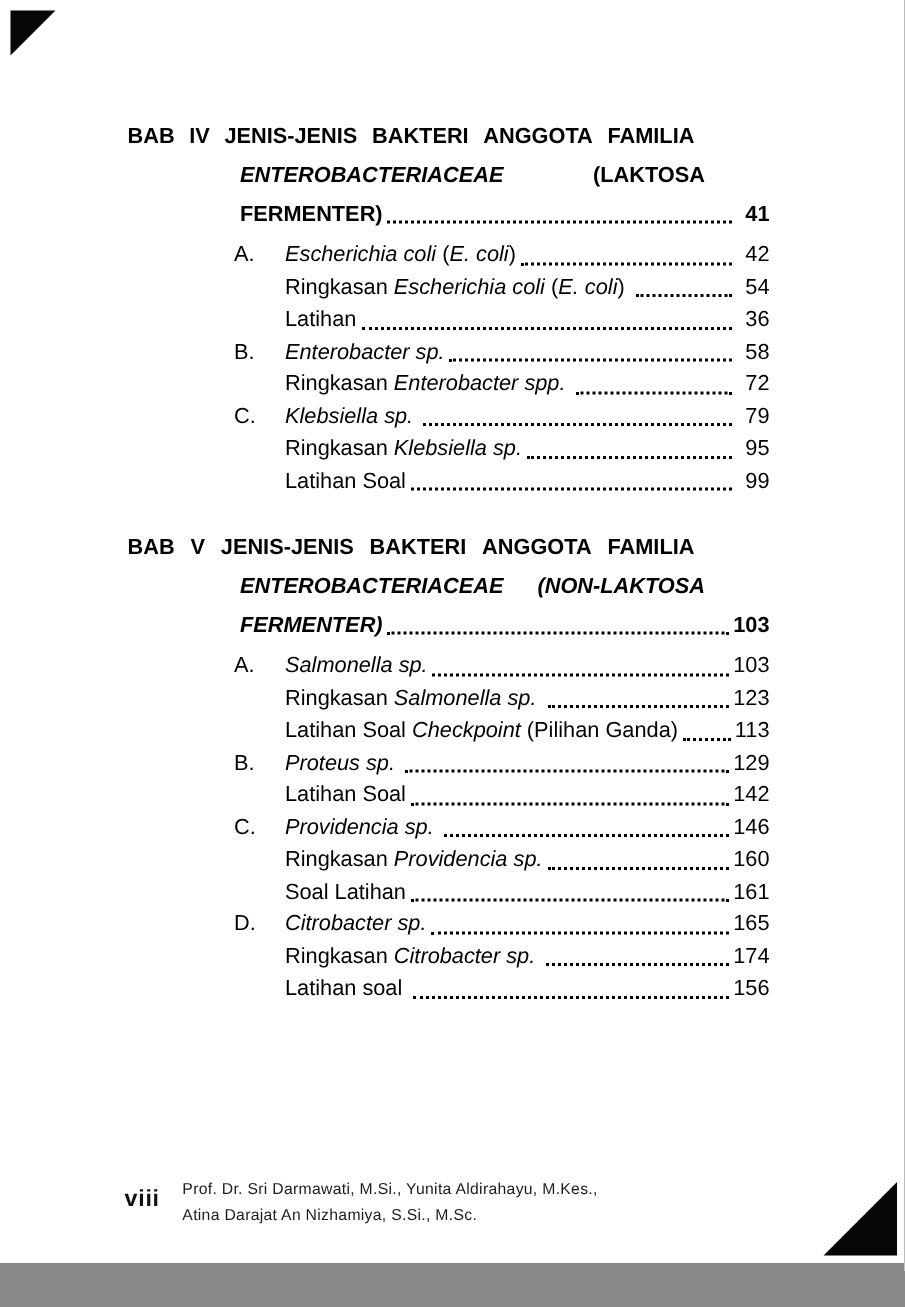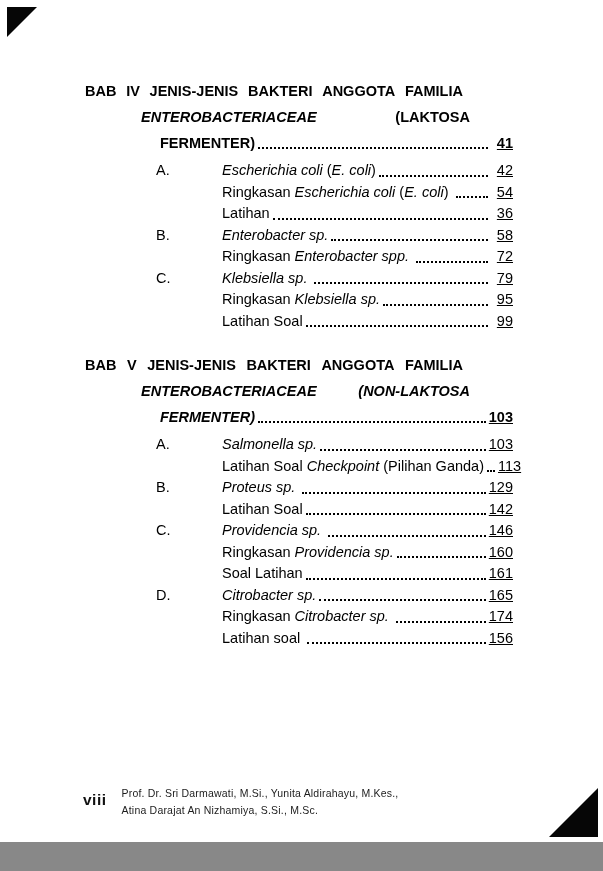--- a/index.html
+++ b/index.html
@@ -38,52 +38,52 @@
   }
   .bab-h.second { margin-top: 20px; }
   .h-line1 {
     display: flex;
     justify-content: space-between;
     padding-right: 50px; 
   }
   .h-line2 {
     display: flex;
     justify-content: space-between;
-    margin-left: 56px;   
+    margin-left: 75px;   
     padding-right: 43px; 
   }
   .h-line3 {
     display: flex;
     margin-left: 75px;   
   }
   .bi { font-style: italic; }
   .i  { font-style: italic; }
   .entries {
     margin: 4px 0 0 71px; 
     font-size: 14.5px;
   }
   .row {
     display: flex;
     line-height: 21.5px;
   }
   .letter { flex: none; width: 34px; }
-  .etext  { flex: none; white-space: pre; margin-left: 32px; }
+  .etext  { flex: none; white-space: pre; }
   .leader {
     flex: 1;
     align-self: flex-end;
     height: 0;
     min-width: 8px;
     border-bottom: 2px dotted #000;
     margin: 0 3px 5px 3px;
   }
   .hleader {
     border-bottom-width: 2.5px;
     margin-bottom: 7px;
   }
-  .pg { flex: none; min-width: 22px; text-align: right; text-decoration: underline; }
+  .pg { flex: none; min-width: 22px; text-align: right; }
   
   .footer {
     position: absolute;
     left: 83px; top: 785px;
     display: flex;
     align-items: flex-start;
     gap: 15px;
   }
   .pagenum {
     font-weight: bold;
@@ -197,20 +197,26 @@
       </div>
       <div class="entries">
         <div class="row">
           <span class="letter">A.</span>
           <span class="etext"><span class="i">Salmonella sp.</span></span>
           <span class="leader"></span>
           <span class="pg">103</span>
         </div>
         <div class="row">
           <span class="letter"></span>
+          <span class="etext"><span>Ringkasan </span><span class="i">Salmonella sp. </span></span>
+          <span class="leader"></span>
+          <span class="pg">123</span>
+        </div>
+        <div class="row">
+          <span class="letter"></span>
           <span class="etext"><span>Latihan Soal </span><span class="i">Checkpoint</span><span> (Pilihan Ganda)</span></span>
           <span class="leader"></span>
           <span class="pg">113</span>
         </div>
         <div class="row">
           <span class="letter">B.</span>
           <span class="etext"><span class="i">Proteus sp. </span></span>
           <span class="leader"></span>
           <span class="pg">129</span>
         </div>

